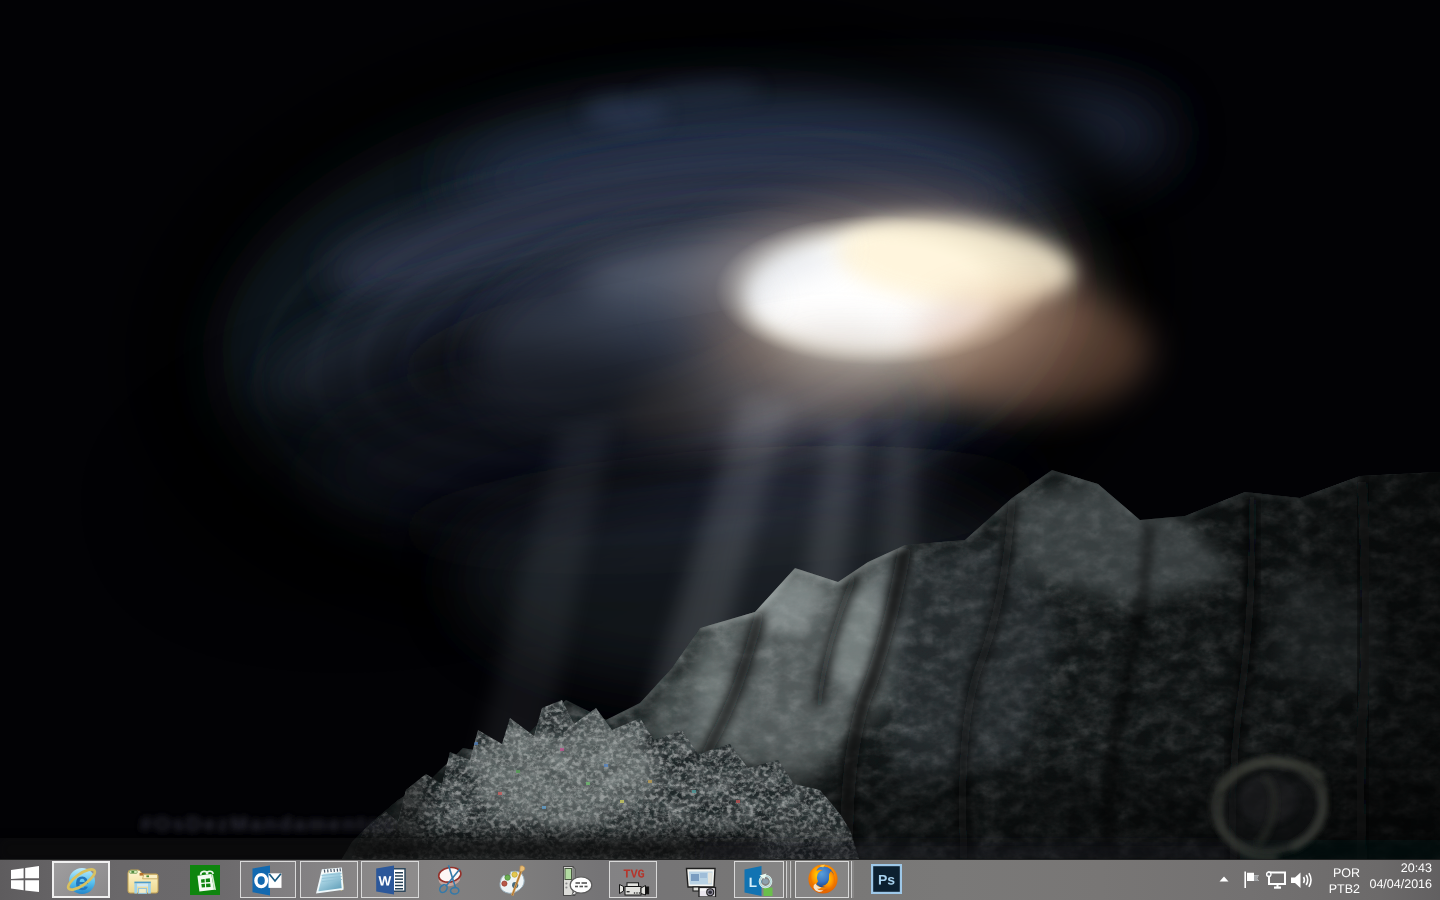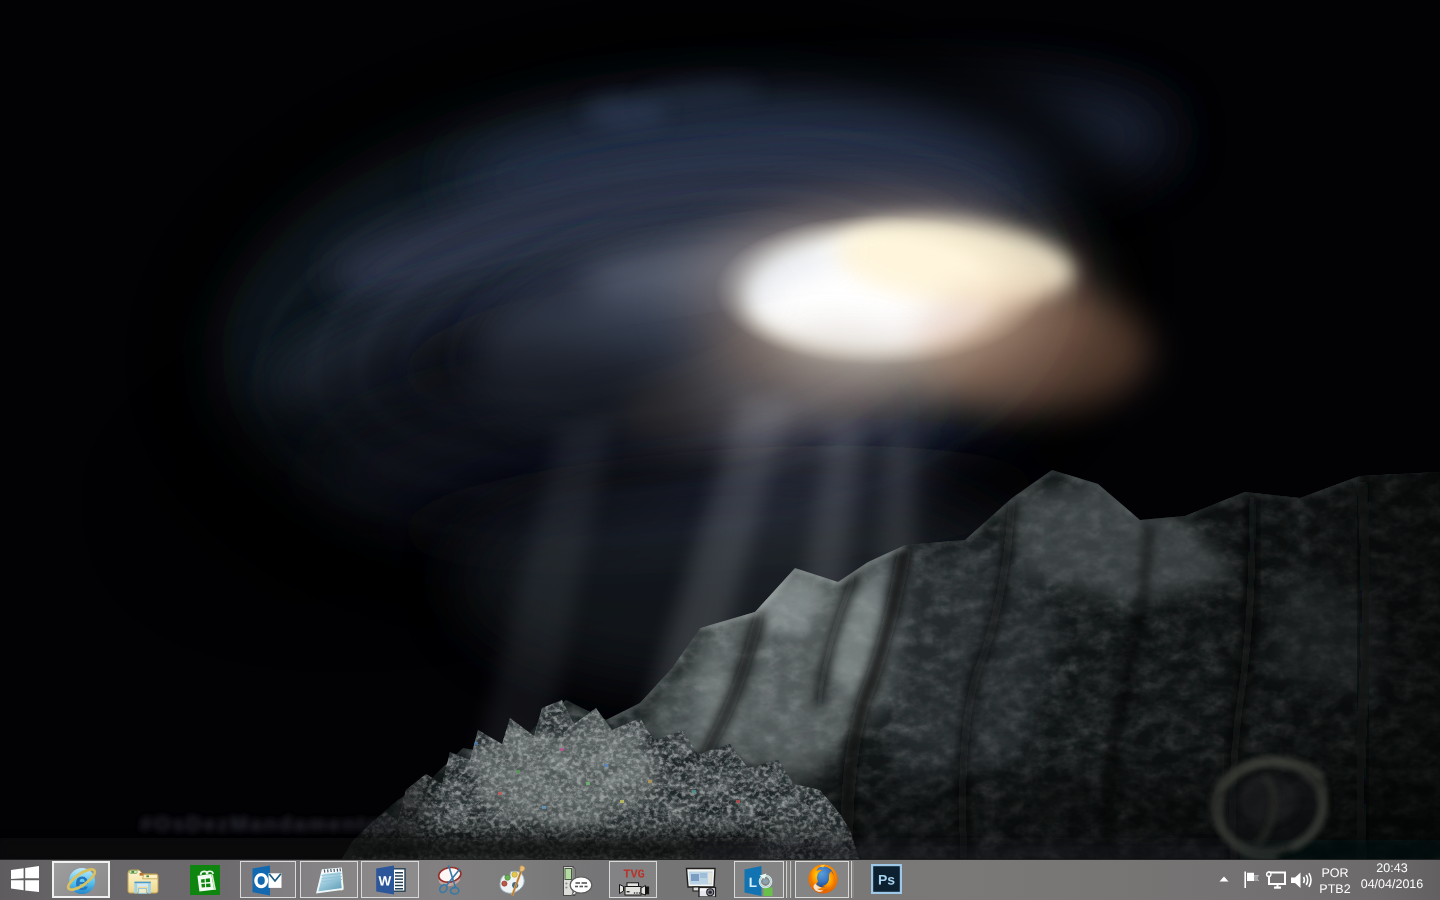--- a/index.html
+++ b/index.html
@@ -5,21 +5,21 @@
   html,body{margin:0;padding:0;width:1440px;height:900px;overflow:hidden;background:#000;-webkit-font-smoothing:antialiased;}
   *{box-sizing:border-box;}
   #desktop{position:relative;width:1440px;height:900px;font-family:"Liberation Sans",sans-serif;transform:translateZ(0);}
   #wall{position:absolute;left:0;top:0;}
   #taskbar{position:absolute;left:0;top:859px;width:1440px;height:41px;
     background:linear-gradient(to right,#5e5c5e 0px,#646264 45px,#6a686a 120px,#6b696b 200px,#747274 300px,#7e7c7c 380px,#828080 440px,#7e7d7d 520px,#757476 600px,#787776 800px,#7a7978 950px,#787675 1100px,#737171 1250px,#6c6a6a 1380px,#626061 1440px);
     border-top:1px solid #1f2020;}
   .btn{position:absolute;top:1px;height:37px;border:1px solid #d9d9d9;background:rgba(255,255,255,0.10);}
   .btn.active{border:2px solid #f0f0f0;background:linear-gradient(135deg,rgba(255,255,255,0.38),rgba(255,255,255,0.22));}
   .icon{position:absolute;}
-  .traytxt{position:absolute;color:#fff;font-size:12.5px;line-height:15px;text-align:center;white-space:nowrap;transform:rotate(0.04deg);}
+  .traytxt{position:absolute;color:#fff;font-size:12.5px;line-height:15px;text-align:right;white-space:nowrap;transform:rotate(0.04deg);}
 </style>
 </head>
 <body>
 <div id="desktop">
 <svg id="wall" width="1440" height="900" viewBox="0 0 1440 900">
   <defs>
     <radialGradient id="warm" cx="50%" cy="50%" r="50%">
       <stop offset="0%" stop-color="#ffffff" stop-opacity="1"></stop>
       <stop offset="45%" stop-color="#fdf2d8" stop-opacity="0.95"></stop>
       <stop offset="70%" stop-color="#d8a887" stop-opacity="0.55"></stop>

